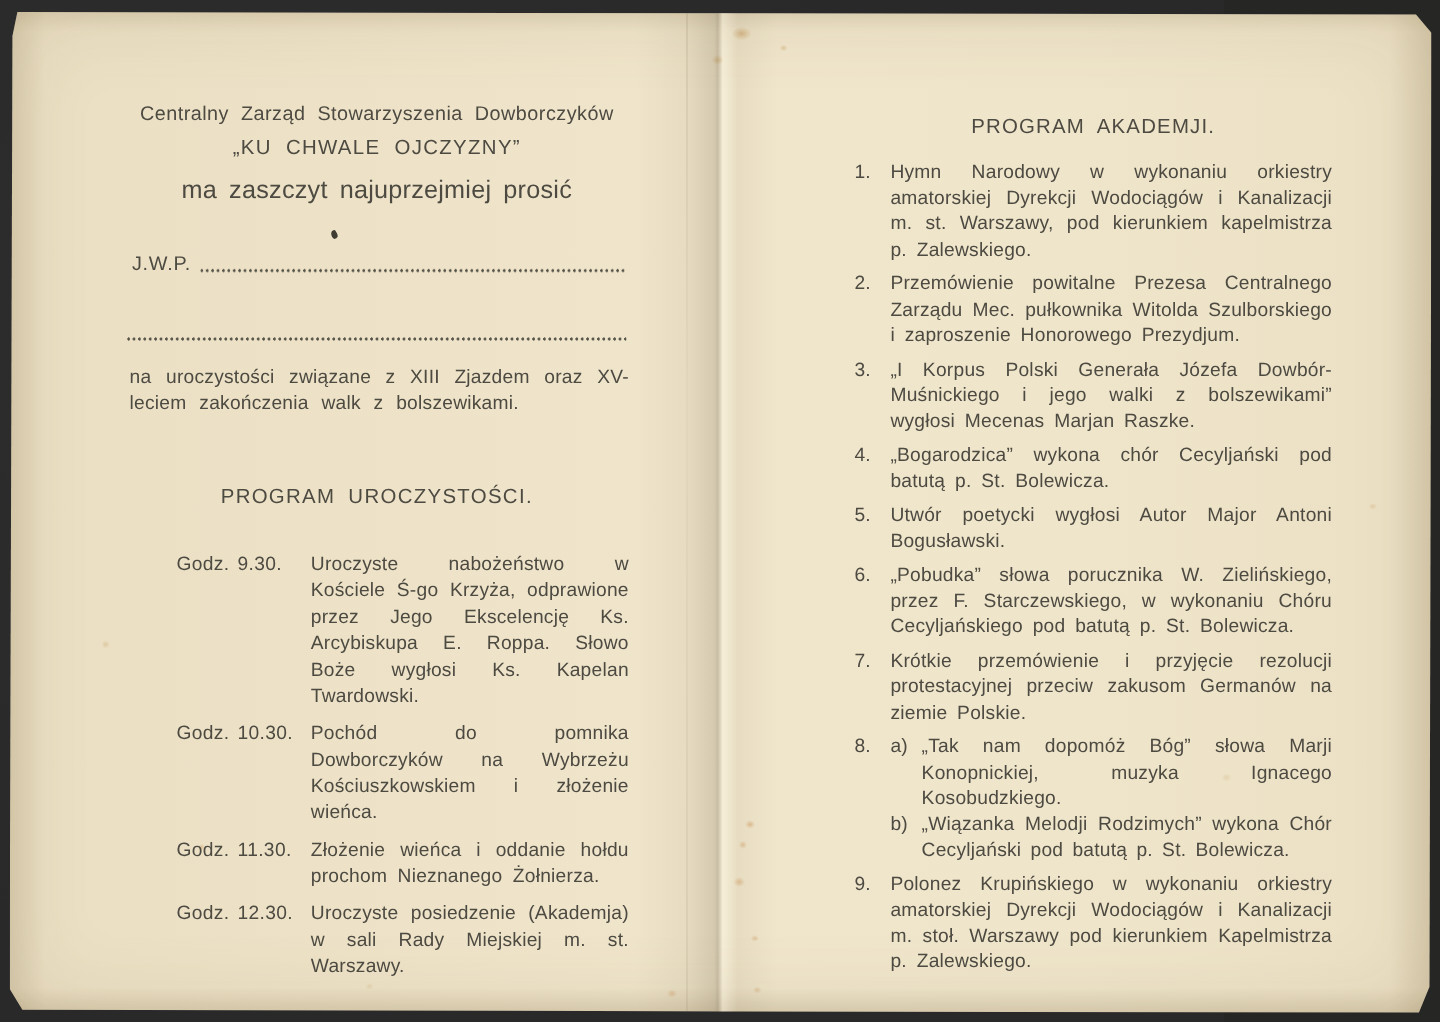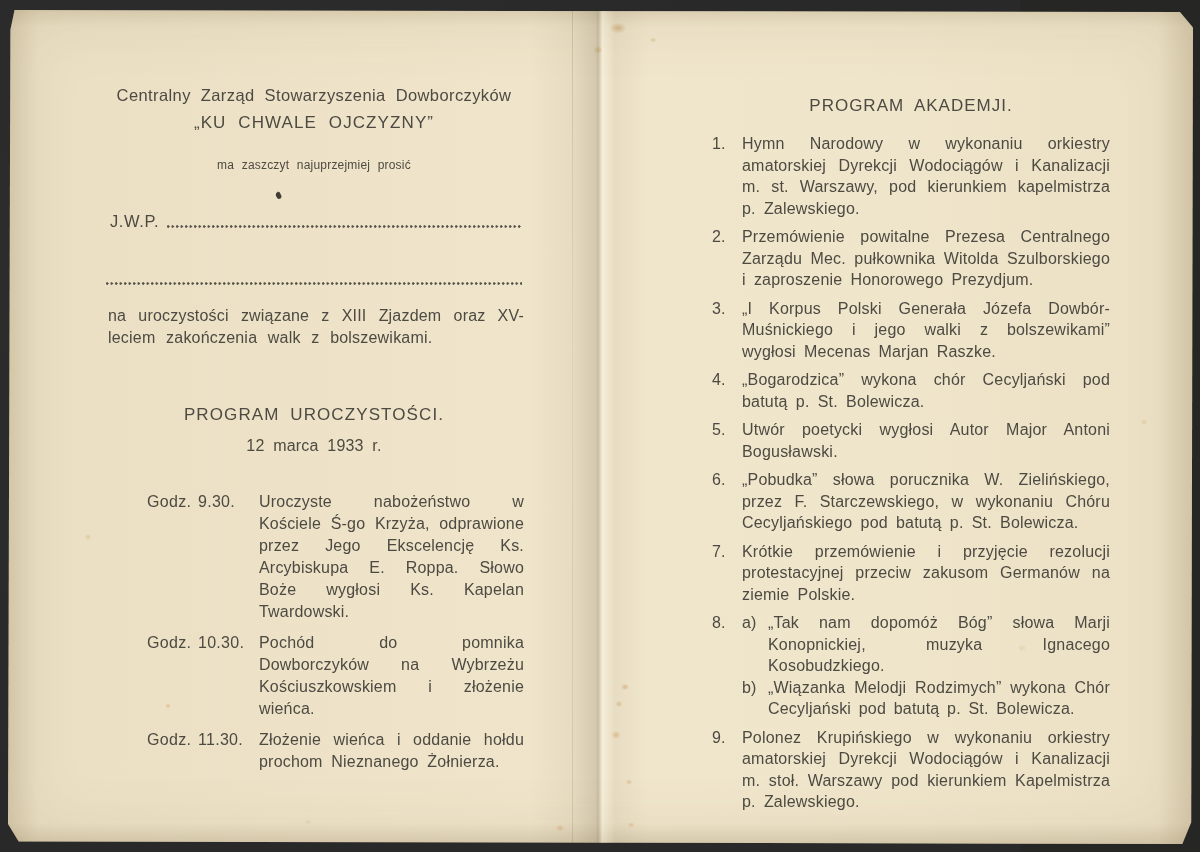--- a/index.html
+++ b/index.html
@@ -77,22 +77,22 @@
     margin-top: 76px;
     font-size: 16.5px;
     letter-spacing: 0.4px; word-spacing: 5px;
   }
   .motto-line {
     margin-top: 8px;
     font-size: 17px;
     letter-spacing: 1.1px; word-spacing: 6px;
   }
   .invite-line {
-    margin-top: 25px;
-    font-size: 12px;
+    margin-top: 14px;
+    font-size: 21px;
     word-spacing: 4px;
   }
   .ink-mark {
     position: absolute;
     left: 172px; top: 182px;
     width: 5px; height: 7px;
     background: #3f3c34;
     border-radius: 70% 30% 55% 45%;
     transform: rotate(-28deg);
   }
@@ -182,34 +182,37 @@
       <div class="addressee-row">
         <span class="addressee-label">J.W.P.</span>
         <span class="dots"></span>
       </div>
 
       <div class="dots-full"></div>
 
       <div class="occasion justified">na uroczystości związane z XIII Zjazdem oraz XV-leciem zakończenia walk z bolszewikami.</div>
 
       <div class="program-title centered">PROGRAM UROCZYSTOŚCI.</div>
-      <div class="program-date centered">12 marca 1933 r.</div>
 
       <div class="schedule">
         <div class="schedule-row">
           <span class="schedule-time">Godz. 9.30.</span>
           <span class="schedule-text">Uroczyste nabożeństwo w Kościele Ś-go Krzyża, odprawione przez Jego Ekscelencję Ks. Arcybiskupa E. Roppa. Słowo Boże wygłosi Ks. Kapelan Twardowski.</span>
         </div>
         <div class="schedule-row">
           <span class="schedule-time">Godz. 10.30.</span>
           <span class="schedule-text">Pochód do pomnika Dowborczyków na Wybrzeżu Kościuszkowskiem i złożenie wieńca.</span>
         </div>
         <div class="schedule-row">
           <span class="schedule-time">Godz. 11.30.</span>
           <span class="schedule-text">Złożenie wieńca i oddanie hołdu prochom Nieznanego Żołnierza.</span>
+        </div>
+        <div class="schedule-row">
+          <span class="schedule-time">Godz. 12.30.</span>
+          <span class="schedule-text">Uroczyste posiedzenie (Akademja) w sali Rady Miejskiej m. st. Warszawy.</span>
         </div>
       </div>
     </div>
 
     <div class="page page-right">
       <div class="akademji-title">PROGRAM AKADEMJI.</div>
 
       <div class="program-list">
         <div class="program-item">
           <span class="item-number">1.</span>

